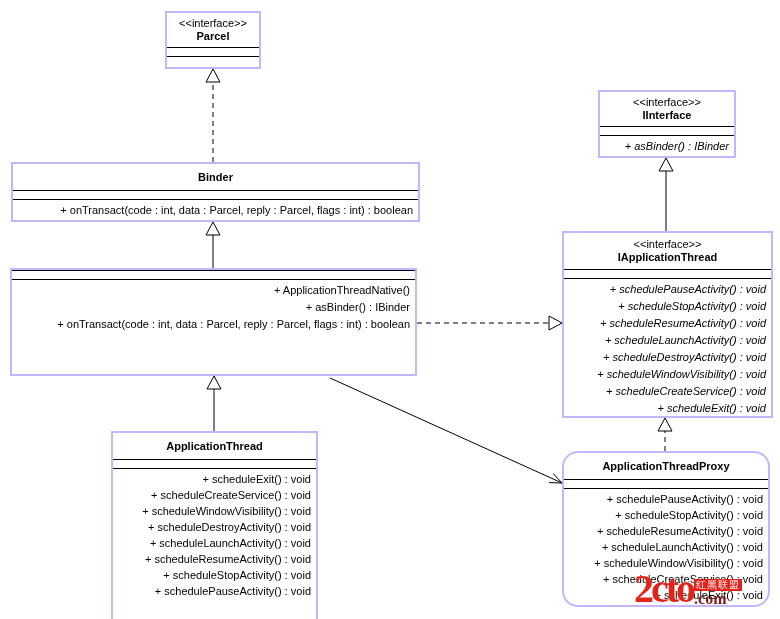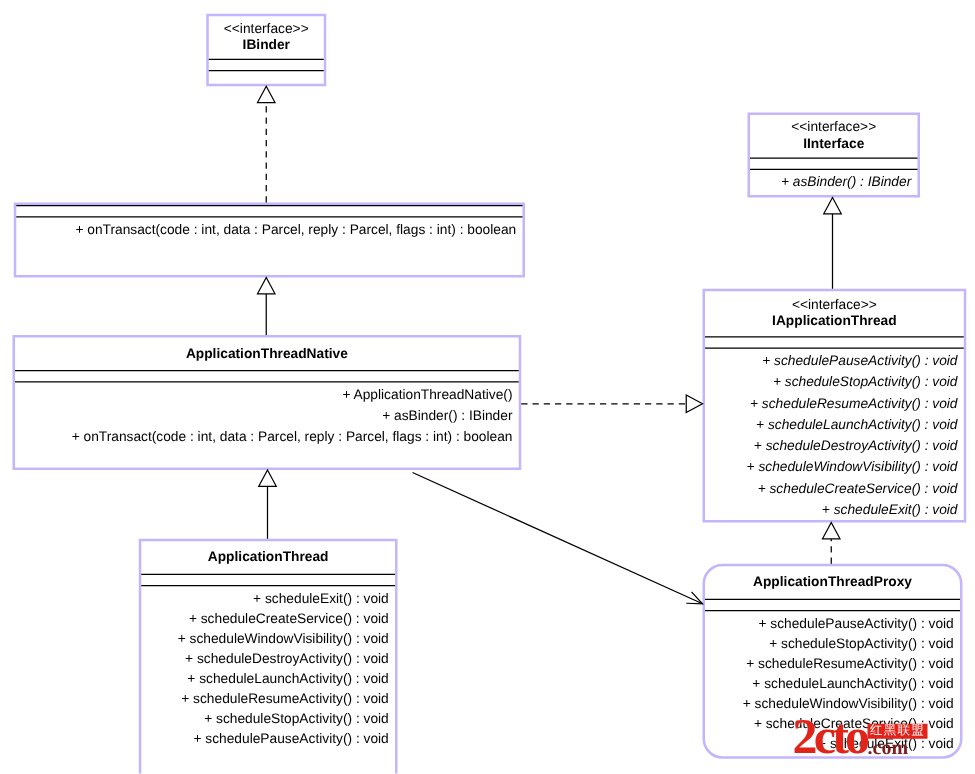--- a/index.html
+++ b/index.html
@@ -52,37 +52,37 @@
   .wm-tld{color:#7f1d1d;font-size:16px;font-weight:bold;line-height:15px;letter-spacing:0;}
 </style>
 </head>
 <body>
 
 <div id="canvas">
 
   <div class="uml-class two-line" id="box-ibinder">
     <div class="uml-title">
       <span class="stereotype">&lt;&lt;interface&gt;&gt;</span>
-      <span>IBinder</span>
+      <span>Parcel</span>
     </div>
     <div class="uml-attrs"></div>
     <div class="uml-methods"></div>
   </div>
 
   <div class="uml-class" id="box-binder">
+    <div class="uml-title">
+      <span>Binder</span>
+    </div>
     <div class="uml-attrs"></div>
     <div class="uml-methods">
       <div class="m">+ onTransact(code : int, data : Parcel, reply : Parcel, flags : int) : boolean</div>
     </div>
   </div>
 
   <div class="uml-class" id="box-atn">
-    <div class="uml-title">
-      <span>ApplicationThreadNative</span>
-    </div>
     <div class="uml-attrs"></div>
     <div class="uml-methods">
       <div class="m">+ ApplicationThreadNative()</div>
       <div class="m">+ asBinder() : IBinder</div>
       <div class="m">+ onTransact(code : int, data : Parcel, reply : Parcel, flags : int) : boolean</div>
     </div>
   </div>
 
   <div class="uml-class" id="box-athread">
     <div class="uml-title">

